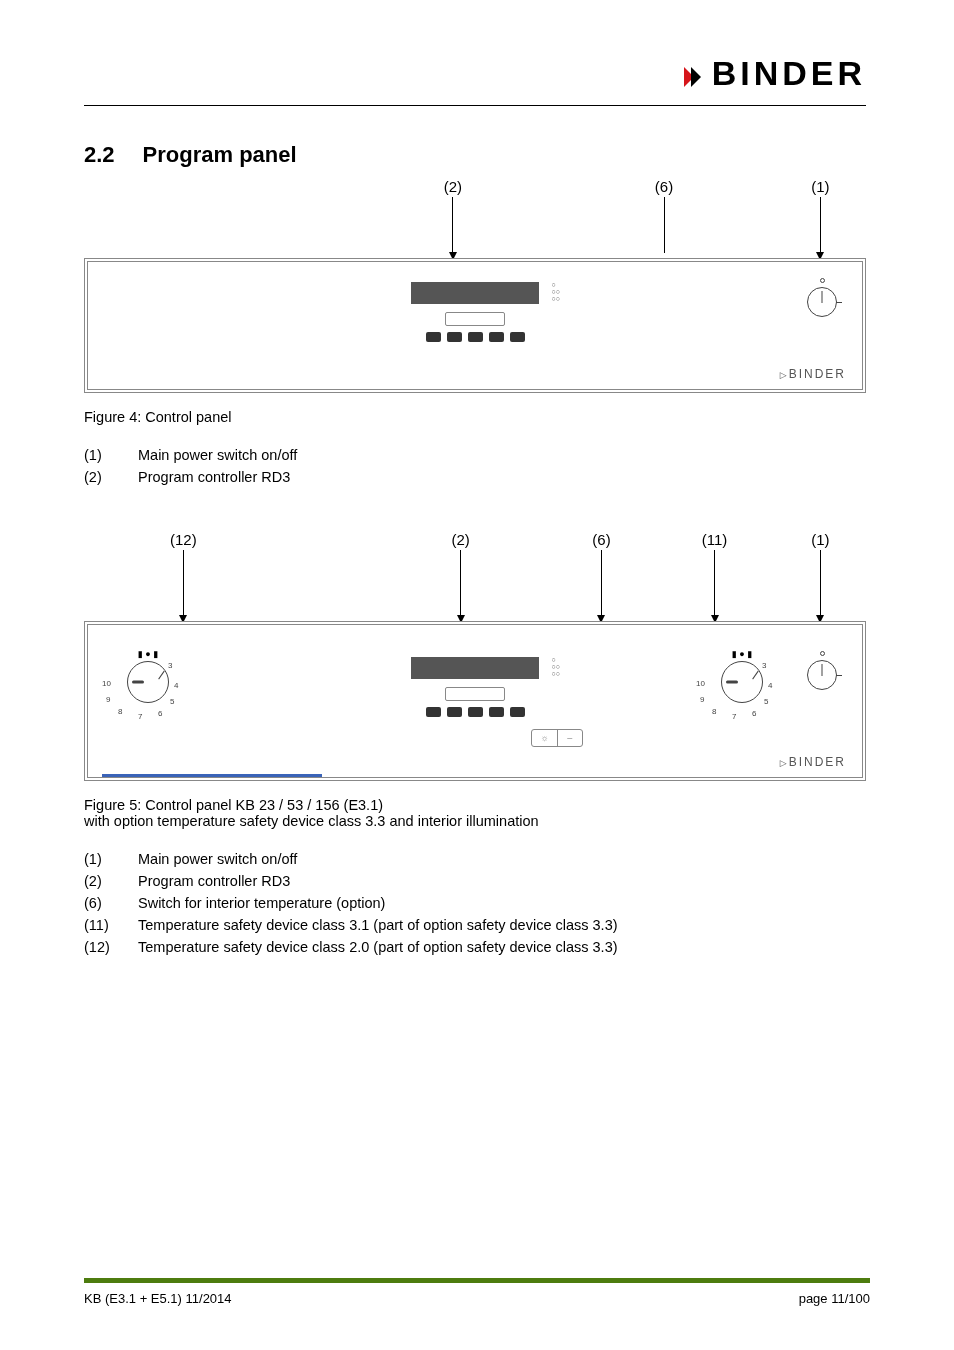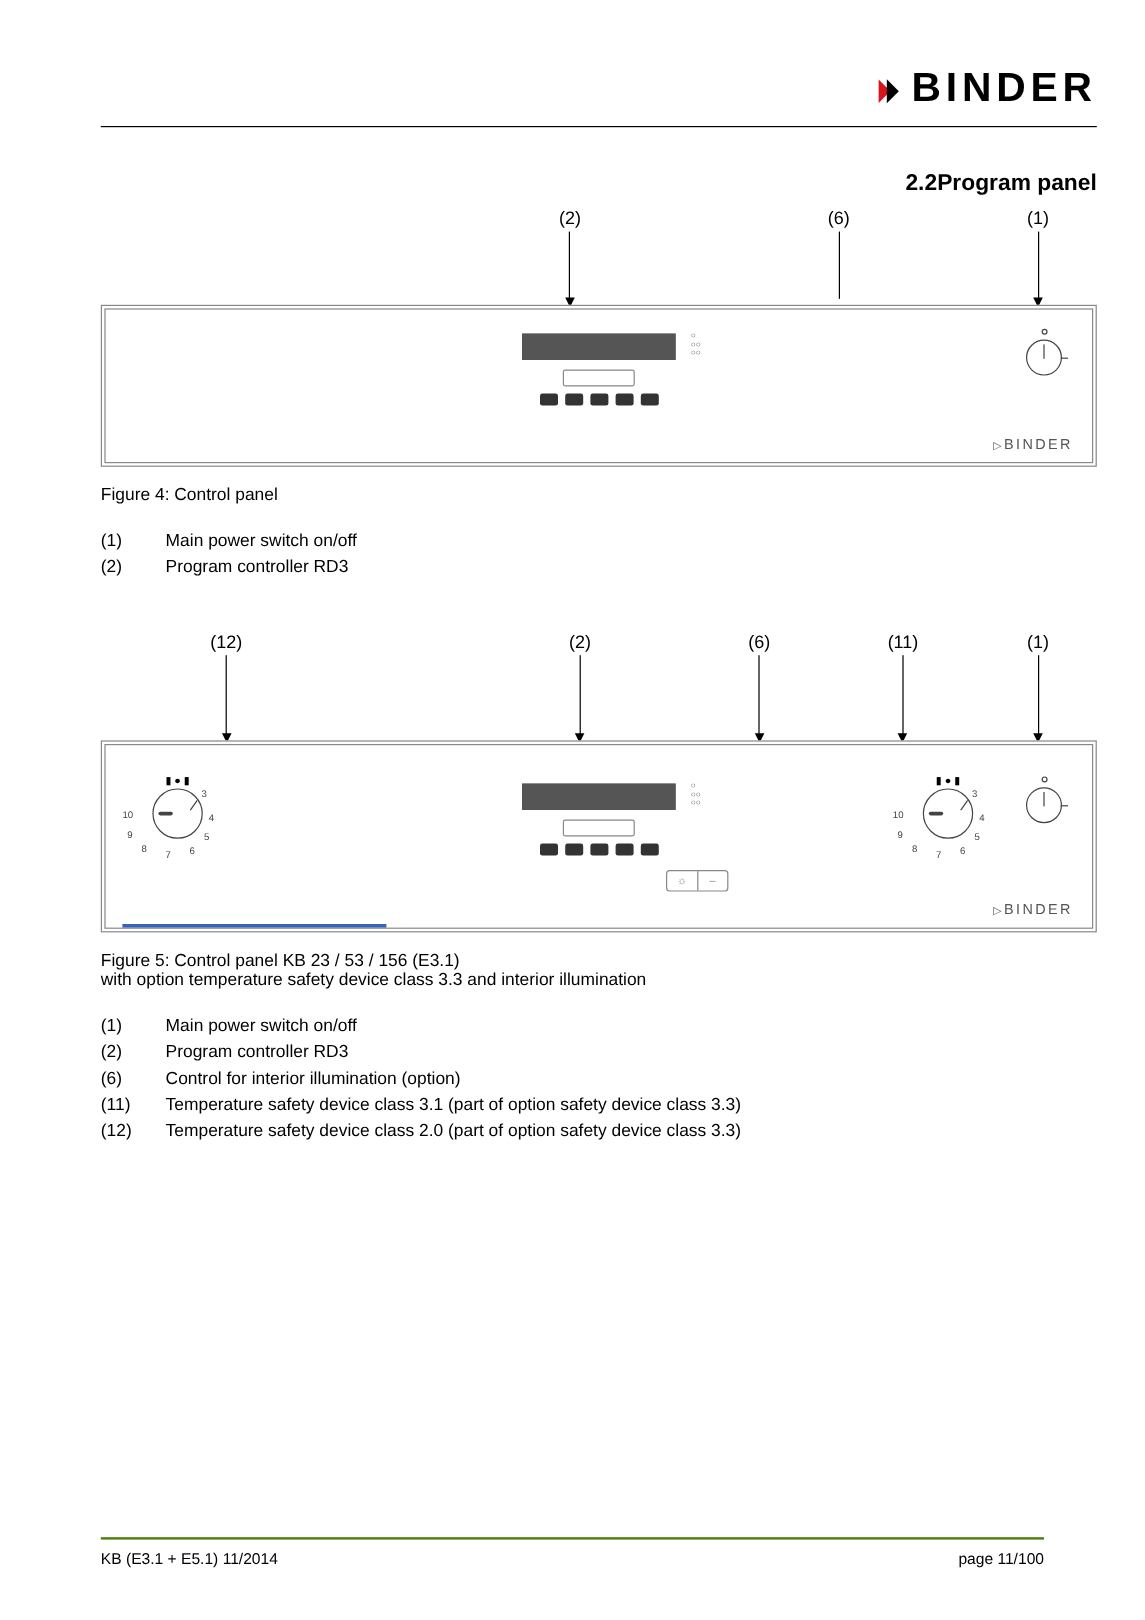--- a/index.html
+++ b/index.html
@@ -8,21 +8,21 @@
     padding: 0;
     font-family: Arial, Helvetica, sans-serif;
     background: #fff;
     width: 954px;
     height: 1350px;
     position: relative;
   }
   .page {
     width: 954px;
     height: 1350px;
-    padding: 54px 40px 40px 84px;
+    padding: 54px 88px 40px 84px;
     position: relative;
   }
   .logo-row {
     display: flex;
     justify-content: flex-end;
     align-items: center;
     margin-bottom: 12px;
   }
   .logo {
     font-weight: 700;
@@ -38,24 +38,24 @@
     margin-right: 8px;
     position: relative;
   }
   .hr-top {
     border: none;
     border-top: 1.5px solid #000;
     margin: 0 0 36px 0;
   }
   .section-title {
     font-weight: 700;
-    font-size: 19px;
+    font-size: 22px;
     margin: 18px 0 10px 0;
     display: flex;
-    justify-content: flex-end;
+    gap: 28px;
   }
   .figure-wrap { margin: 0; }
   .callout-row {
     display: flex;
     align-items: flex-start;
     height: 80px;
     position: relative;
   }
   .callout {
     position: absolute;
@@ -134,21 +134,21 @@
   .dial-nums { font-size:8px; color:#444; position:relative; height:0;}
   .dial-num { position:absolute; }
   .illum-switch {
     position:absolute; left:50%; transform:translateX(56px); bottom:28px;
     width:52px; height:18px; border:1px solid #888; border-radius:3px; display:flex;
   }
   .illum-switch div{ flex:1; border-right:1px solid #888; font-size:9px; text-align:center; line-height:16px; color:#888;}
   .illum-switch div:last-child{border:none;}
   .footer {
     position:absolute; left:84px; right:84px; bottom:44px;
-    border-top:2px solid #4d7c0f; padding-top:8px;
+    border-top:5px solid #4d7c0f; padding-top:8px;
     display:flex; justify-content:space-between; font-size:13px;
   }
   .arrow-head{
     width:0;height:0;border-left:4px solid transparent;border-right:4px solid transparent;border-top:8px solid #000;
     position:absolute; bottom:-7px; left:50%; transform:translateX(-50%);
   }
   .blue-bar { position:absolute; left:12px; bottom:-2px; width:220px; height:3px; background:#3a63b8;}
 </style>
 </head>
 <body>
@@ -346,21 +346,21 @@
     <div class="list-item">
       <span class="list-num">(1)</span>
       <span>Main power switch on/off</span>
     </div>
     <div class="list-item">
       <span class="list-num">(2)</span>
       <span>Program controller RD3</span>
     </div>
     <div class="list-item">
       <span class="list-num">(6)</span>
-      <span>Control for interior illumination (option)</span>
+      <span>Switch for interior temperature (option)</span>
     </div>
     <div class="list-item">
       <span class="list-num">(11)</span>
       <span>Temperature safety device class 3.1 (part of option safety device class 3.3)</span>
     </div>
     <div class="list-item">
       <span class="list-num">(12)</span>
       <span>Temperature safety device class 2.0 (part of option safety device class 3.3)</span>
     </div>
   </div>

